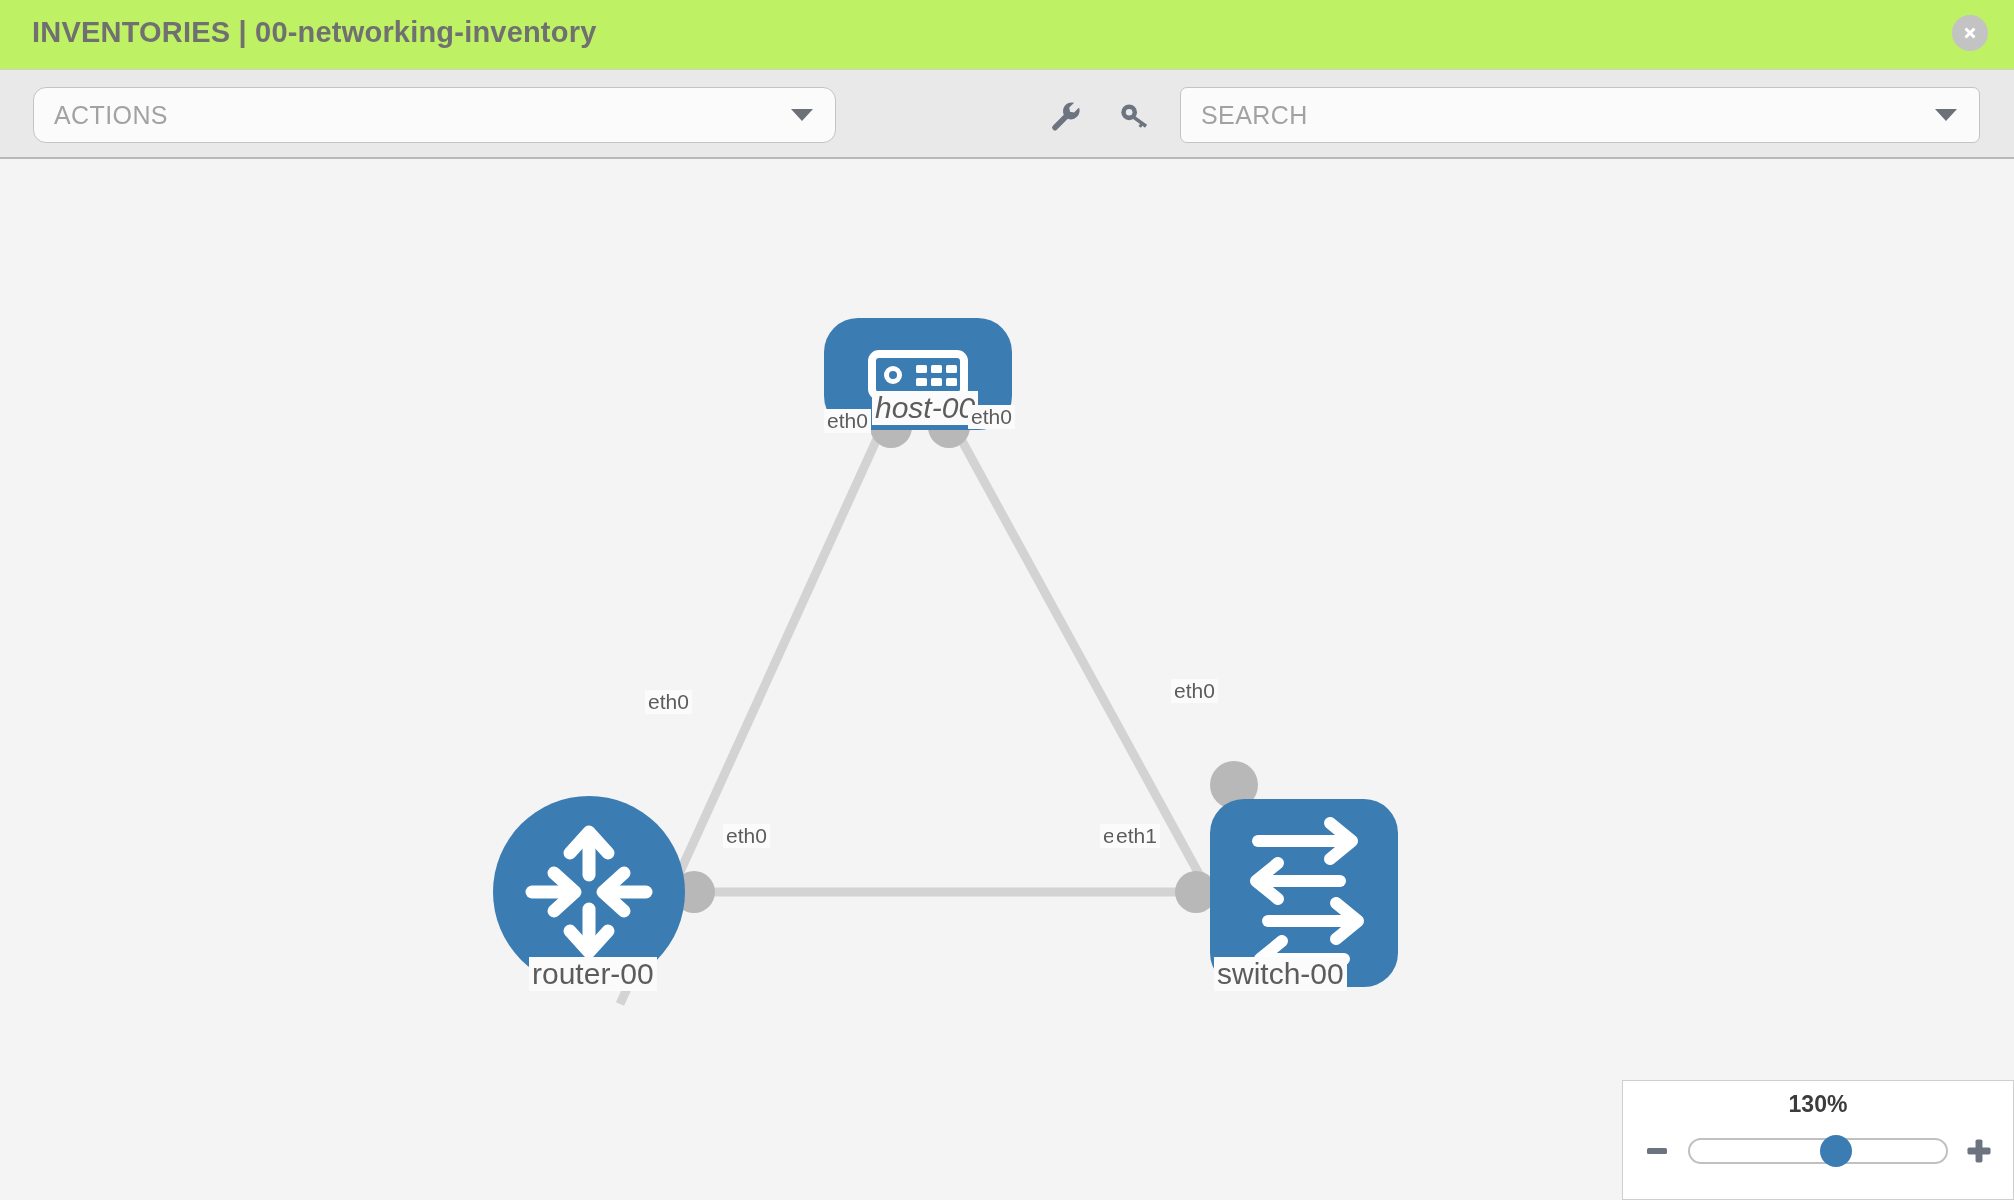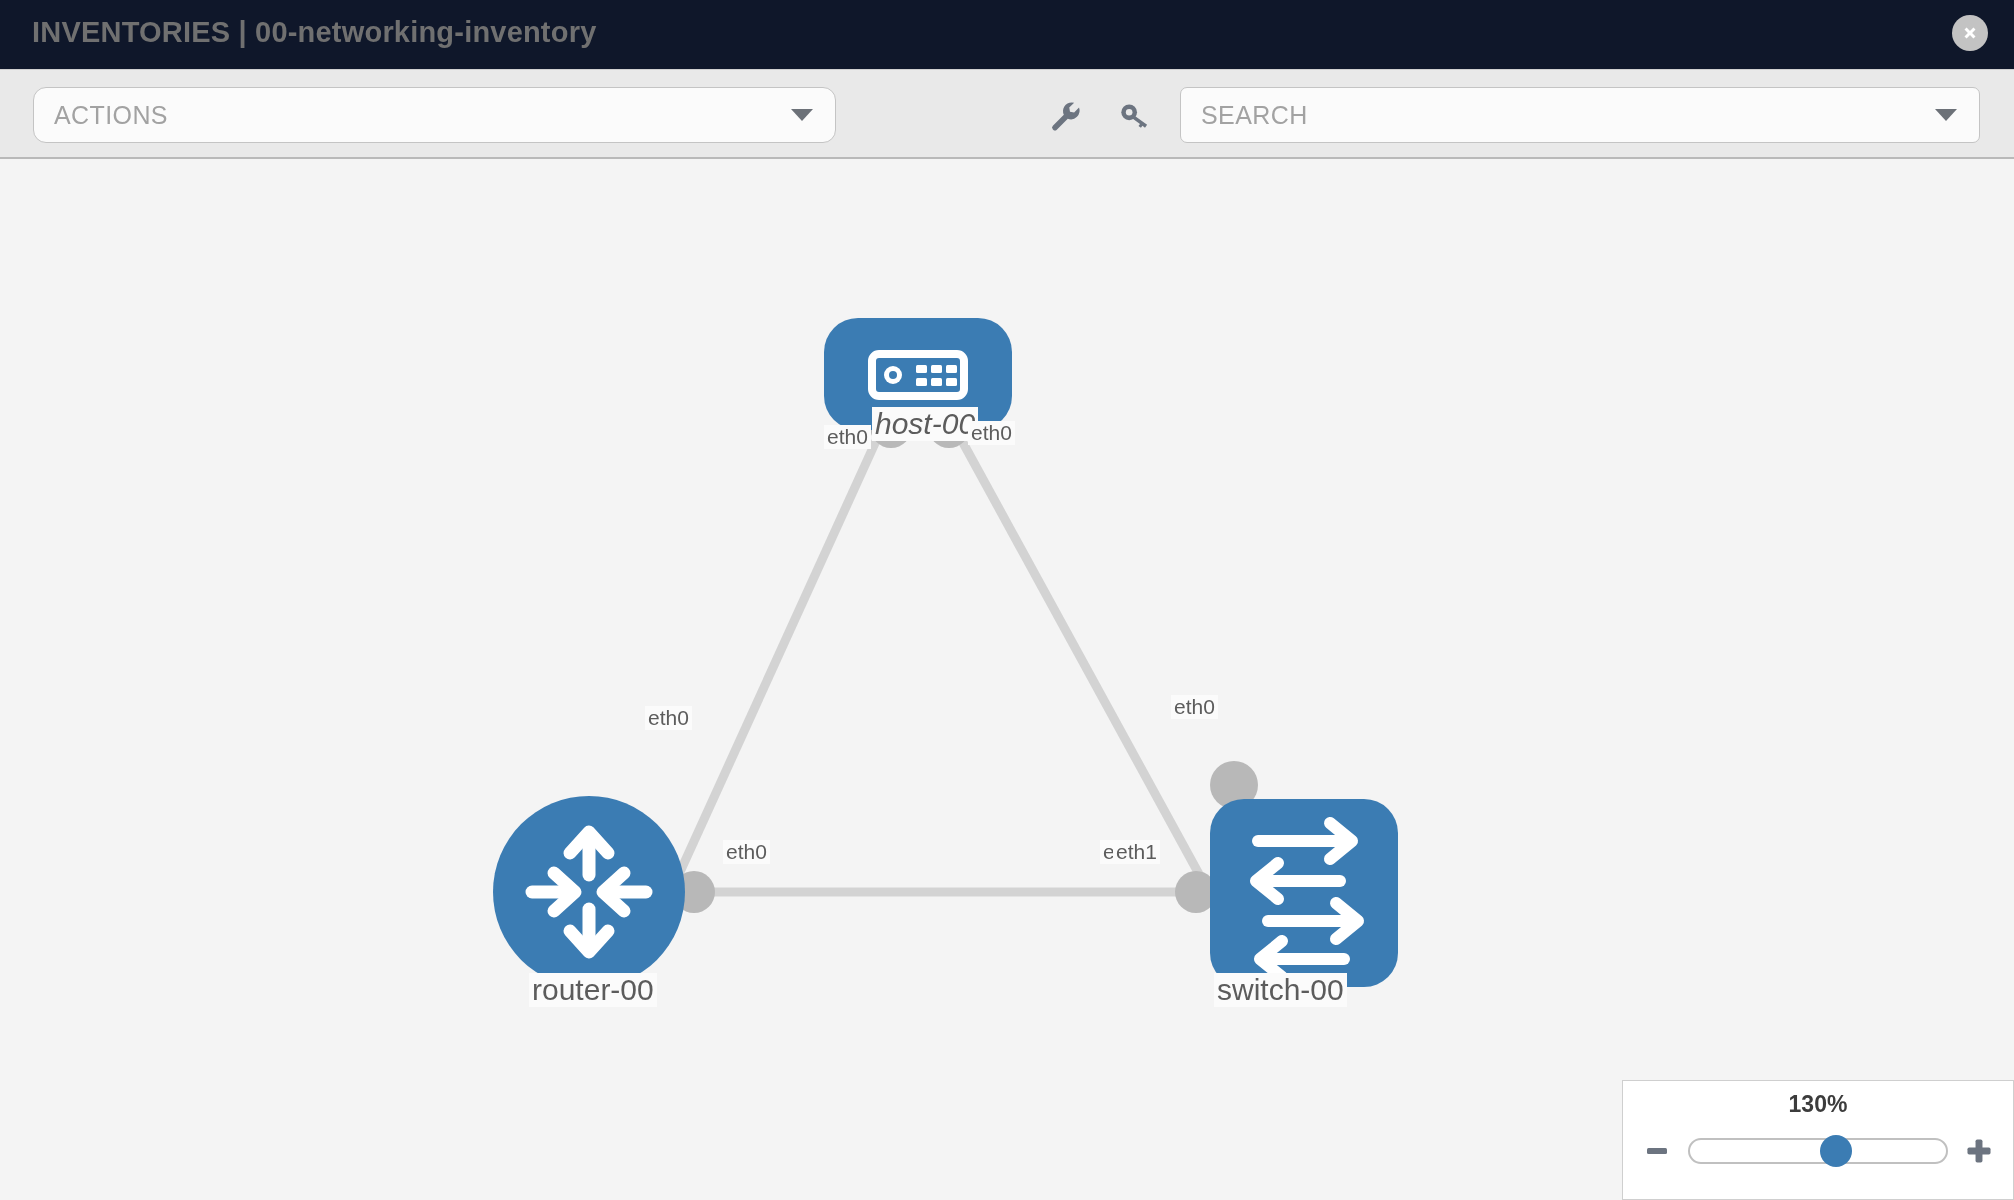--- a/index.html
+++ b/index.html
@@ -18,21 +18,21 @@
     height: 1200px;
     background: #ffffff;
   }
 
   
   .header {
     position: absolute;
     top: 0; left: 0;
     width: 2014px;
     height: 70px;
-    background: #0f172a;
+    background: #bef264;
     border-bottom: 1px solid #d0d0d0;
   }
   .header-title {
     position: absolute;
     left: 32px;
     top: 16px;
     font-size: 29px;
     font-weight: bold;
     color: #707070;
     letter-spacing: 0.2px;
@@ -121,21 +121,20 @@
     height: 1041px;
   }
 
   
   .node-label, .port-label {
     position: absolute;
     background: #fbfbfb;
     color: #5c5c5c;
     white-space: nowrap;
     line-height: 1.05;
-    margin-top: 16px;
   }
   .node-label { font-size: 30px; padding: 1px 3px; }
   .port-label { font-size: 21px; padding: 1px 3px; }
 
   
   .zoom-panel {
     position: absolute;
     left: 1622px;
     top: 1080px;
     width: 392px;

